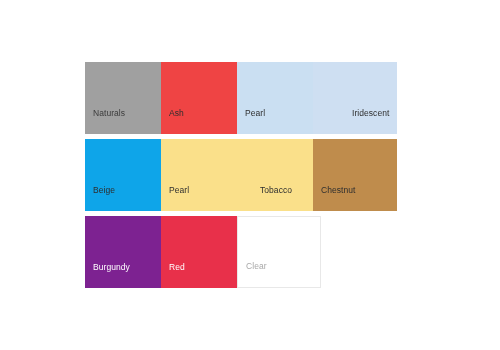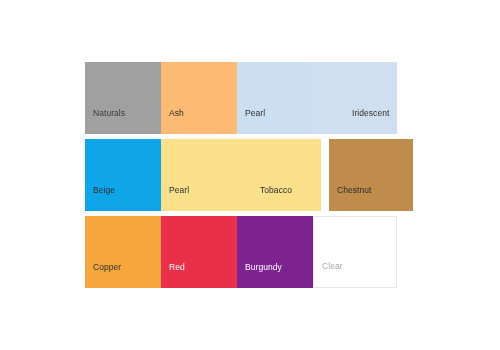--- a/index.html
+++ b/index.html
@@ -47,46 +47,43 @@
     font-family: "Liberation Sans", sans-serif;
   }
 </style>
 </head>
 <body style="background: rgb(255, 255, 255);">
 
 <div id="swatch-palette">
     <div class="swatch" style="background: rgb(160, 160, 160);">
       <span class="swatch-label" style="color: rgb(59, 59, 59);">Naturals</span>
     </div>
-    <div class="swatch" style="background: #fdba74;">
+    <div class="swatch" style="background: #ef4444;">
       <span class="swatch-label" style="color: rgb(46, 46, 46);">Ash</span>
     </div>
     <div class="swatch" style="background: rgb(202, 223, 242);">
       <span class="swatch-label" style="color: rgb(46, 46, 46);">Pearl</span>
     </div>
     <div class="swatch" style="background: rgb(206, 223, 242);">
       <span class="swatch-label" style="color: rgb(46, 46, 46); padding-left: 39px;">Iridescent</span>
     </div>
     <div class="swatch" style="background: #0ea5e9;">
       <span class="swatch-label" style="color: rgb(46, 46, 46);">Beige</span>
     </div>
     <div class="swatch" style="background: rgb(250, 224, 138);">
       <span class="swatch-label" style="color: rgb(46, 46, 46);">Pearl</span>
     </div>
     <div class="swatch" style="background: rgb(250, 224, 138);">
       <span class="swatch-label" style="color: rgb(46, 46, 46); margin-left: 15px;">Tobacco</span>
     </div>
-    <div class="swatch" style="background: rgb(191, 140, 76); margin-left: 16px;">
+    <div class="swatch" style="background: rgb(191, 140, 76);">
       <span class="swatch-label" style="color: rgb(46, 46, 46);">Chestnut</span>
     </div>
-    <div class="swatch" style="background: rgb(245, 166, 60);">
-      <span class="swatch-label" style="color: rgb(46, 46, 46);">Copper</span>
+    <div class="swatch" style="background: rgb(125, 34, 145);">
+      <span class="swatch-label" style="color: rgb(255, 255, 255);">Burgundy</span>
     </div>
     <div class="swatch" style="background: rgb(232, 48, 74);">
       <span class="swatch-label" style="color: rgb(255, 255, 255);">Red</span>
-    </div>
-    <div class="swatch" style="background: rgb(125, 34, 145);">
-      <span class="swatch-label" style="color: rgb(255, 255, 255);">Burgundy</span>
     </div>
     <div class="swatch" style="background: rgb(255, 255, 255); border: 1px solid rgb(232, 232, 232);">
       <span class="swatch-label" style="color: rgb(168, 168, 168);">Clear</span>
     </div>
   </div>
 
 </body></html>

